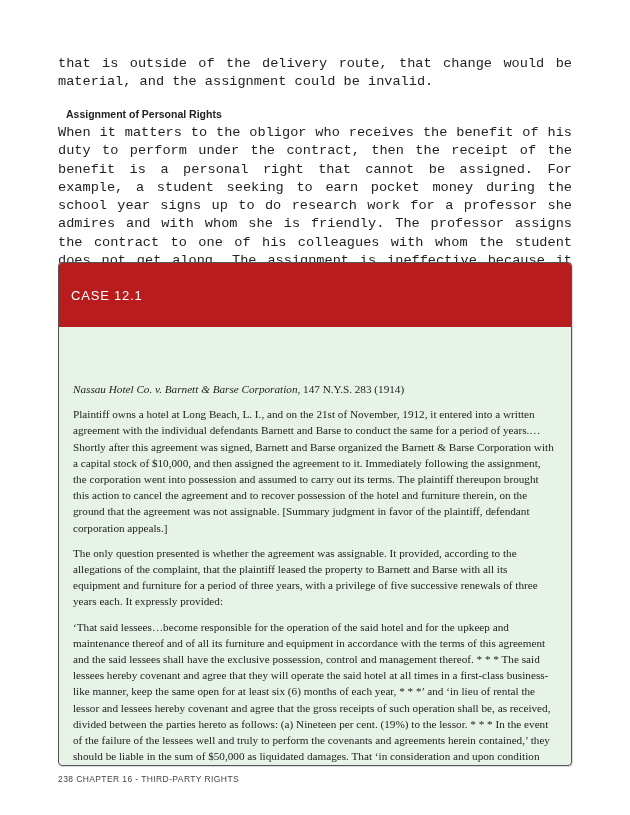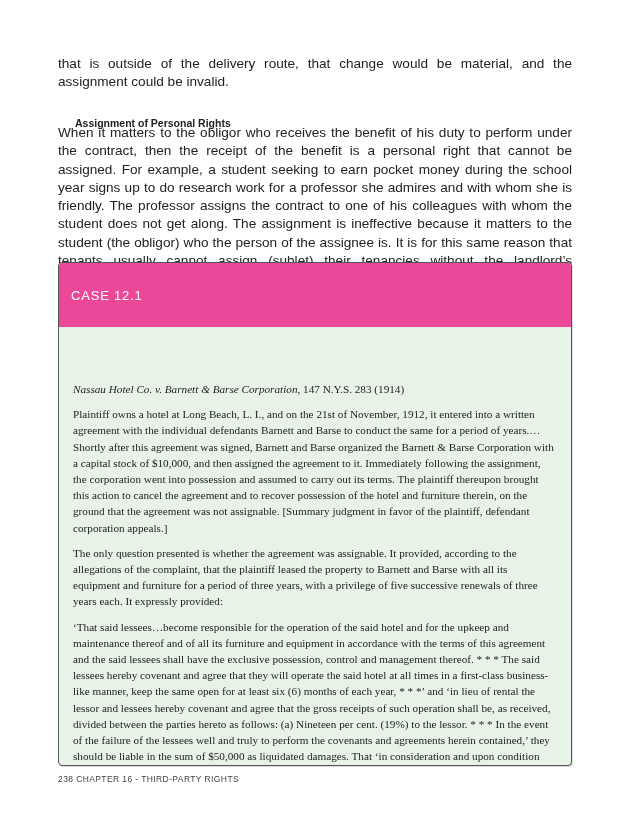--- a/index.html
+++ b/index.html
@@ -1,37 +1,37 @@
 <!DOCTYPE html>
 <html><head>
   <meta charset="utf-8">
   <style>
     html, body { margin: 0; padding: 0; background: #ffffff; }
     body { width: 630px; height: 815px; position: relative; overflow: hidden; }
     .page { position: absolute; left: 58px; top: 0; width: 514px; }
     .body-text {
-      font-family: Liberation Sans, sans-serif;
+      font-family: Liberation Mono, monospace;
       font-size: 13.6px; line-height: 18.3px; color: #222;
       text-align: justify; margin: 0;
     }
     .p-top { position: absolute; top: 55px; left: 0; width: 514px; }
     .section-heading {
       position: absolute; top: 100px; left: 0;
       font-family: "Liberation Sans", "DejaVu Sans", sans-serif;
-      font-weight: bold; font-size: 10.5px; color: #222; margin: 17px;
+      font-weight: bold; font-size: 10.5px; color: #222; margin: 8px;
     }
     .p-main { position: absolute; top: 124px; left: 0; width: 514px; }
 
     .case-box {
       position: absolute; left: 58px; top: 262px; width: 512px; height: 502px;
       border: 1.5px solid #555; border-radius: 4px; background: #e8f3e8;
       overflow: hidden; box-shadow: 1px 1px 1px rgba(0,0,0,0.15);
     }
     .case-header {
-      background: #ec4899; height: 64px; display: flex; align-items: center;
+      background: #b91c1c; height: 64px; display: flex; align-items: center;
       padding-left: 12px;
     }
     .case-title {
       font-family: "Liberation Sans", "DejaVu Sans", sans-serif;
       font-size: 13px; color: #ffffff; letter-spacing: 0.8px; font-weight: normal;
     }
     .case-body { padding: 26px 14px 0 14px; margin-top: 28px; }
     .case-text {
       font-family: "Liberation Serif", "DejaVu Serif", serif;
       font-size: 11.2px; line-height: 16.2px; color: #222; margin: 0 0 9px 0;

